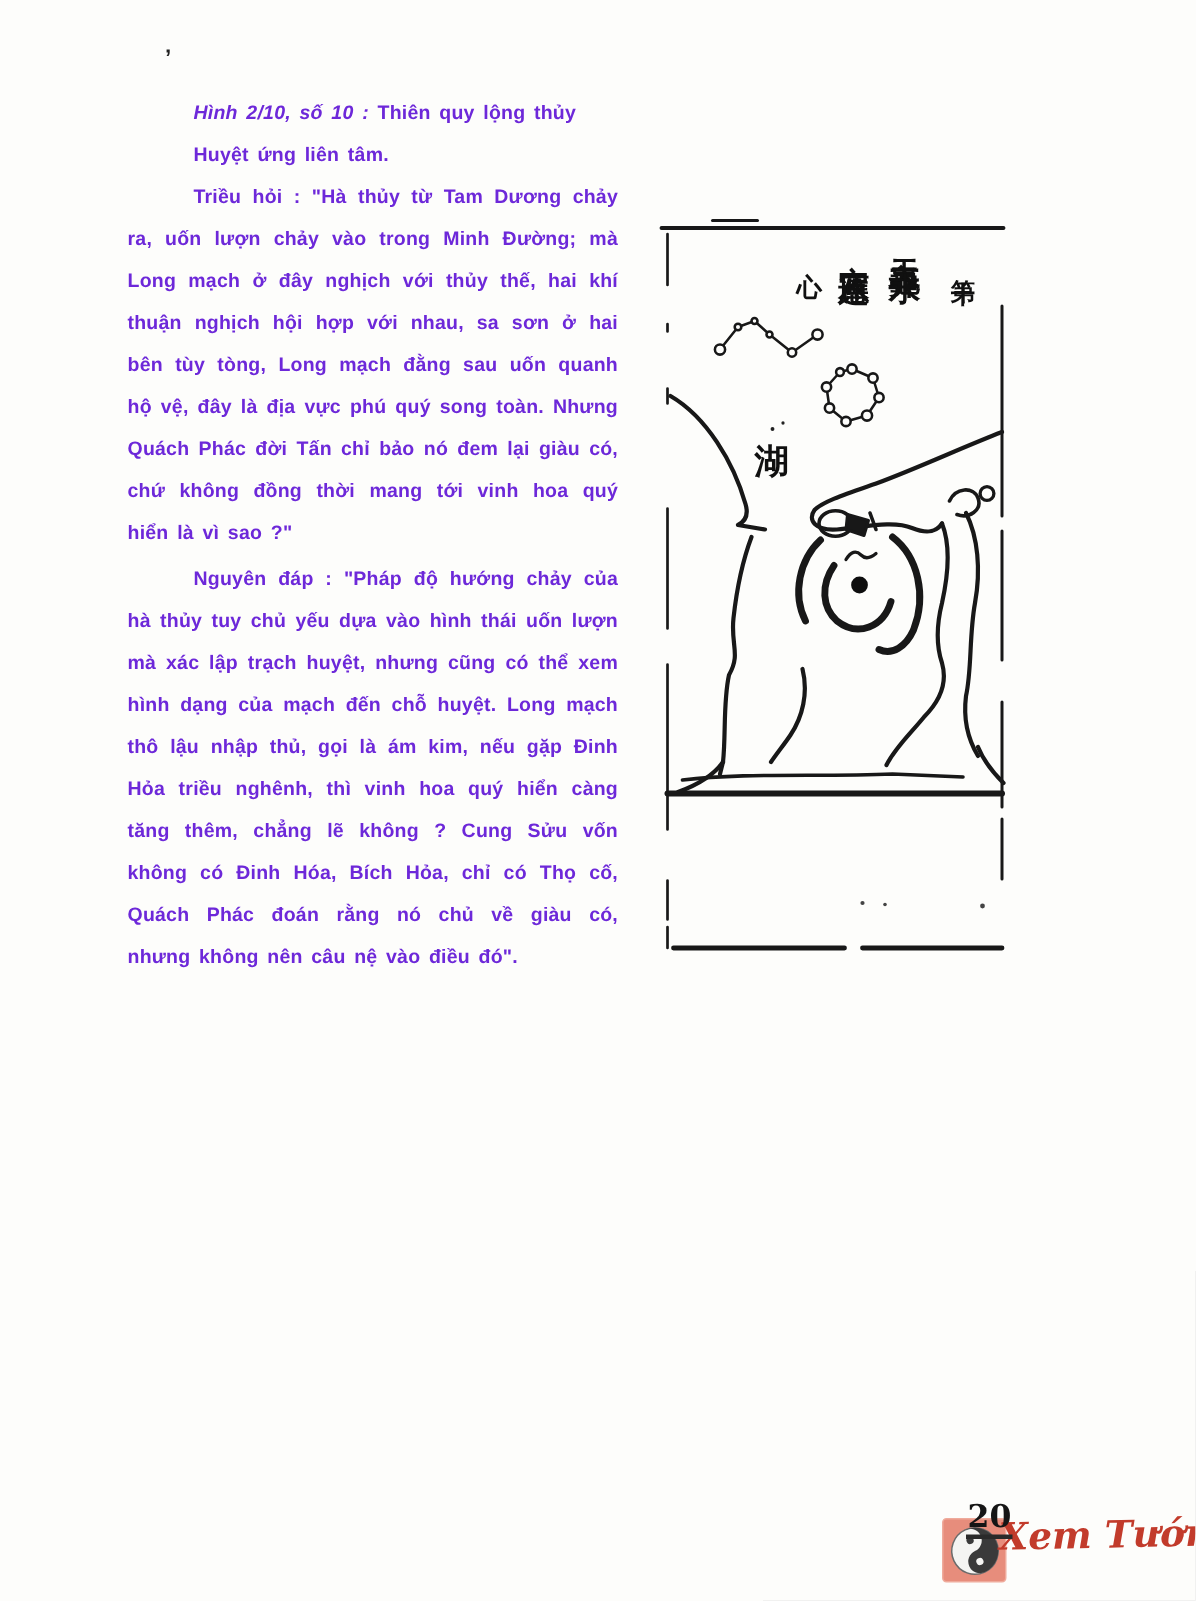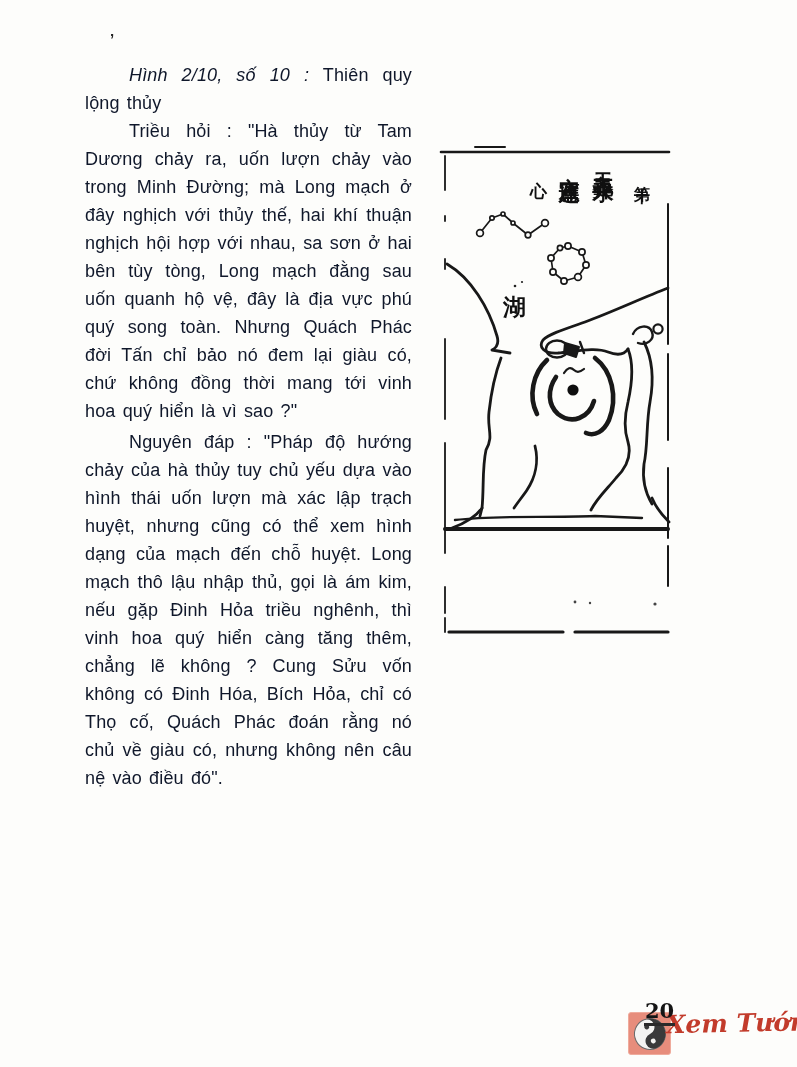--- a/index.html
+++ b/index.html
@@ -7,23 +7,23 @@
     position:relative; width:797px; height:1067px;
     background:#fdfdfb;
     font-family:"Liberation Sans", sans-serif;
     color:#1b1b1b; overflow:hidden;
   }
   .stray { position:absolute; left:110px; top:30px; font-size:15px; font-weight:bold; color:#222; }
 
   
   .text-col {
     position:absolute; left:85px; top:61px; width:327px;
-    font-size:18px; font-weight:normal; line-height:28px;
+    font-size:13px; font-weight:bold; line-height:28px;
     letter-spacing:0.15px; word-spacing:2px;
-    text-align:justify; color:#0f172a;
+    text-align:justify; color:#6d28d9;
   }
   .text-col p { margin:0; text-indent:44px; }
   .text-col p.sp { margin-top:3px; }
   .caption em { font-style:italic; }
 
   
   .figure { position:absolute; left:437px; top:146px; width:237px; height:500px; }
   .figure svg { position:absolute; left:0; top:0; }
   .vlabel {
     position:absolute; writing-mode:vertical-rl; text-orientation:upright;
@@ -56,20 +56,21 @@
 </style>
 </head>
 <body>
 
 <div class="page">
 
   <span class="stray">’</span>
 
   <main class="text-col">
     <p class="caption"><em>Hình 2/10, số 10 :</em> <span>Thiên quy lộng thủy</span></p>
+    <p class="subtitle">Huyệt ứng liên tâm.</p>
     <p>Triều hỏi : "Hà thủy từ Tam Dương chảy ra, uốn lượn chảy vào trong Minh Đường; mà Long mạch ở đây nghịch với thủy thế, hai khí thuận nghịch hội hợp với nhau, sa sơn ở hai bên tùy tòng, Long mạch đằng sau uốn quanh hộ vệ, đây là địa vực phú quý song toàn. Nhưng Quách Phác đời Tấn chỉ bảo nó đem lại giàu có, chứ không đồng thời mang tới vinh hoa quý hiển là vì sao ?"</p>
     <p class="sp">Nguyên đáp : "Pháp độ hướng chảy của hà thủy tuy chủ yếu dựa vào hình thái uốn lượn mà xác lập trạch huyệt, nhưng cũng có thể xem hình dạng của mạch đến chỗ huyệt. Long mạch thô lậu nhập thủ, gọi là ám kim, nếu gặp Đinh Hỏa triều nghênh, thì vinh hoa quý hiển càng tăng thêm, chẳng lẽ không ? Cung Sửu vốn không có Đinh Hóa, Bích Hỏa, chỉ có Thọ cố, Quách Phác đoán rằng nó chủ về giàu có, nhưng không nên câu nệ vào điều đó".</p>
   </main>
 
   <figure class="figure" style="margin:0">
     <svg width="237" height="500" viewBox="0 0 237 500">
       <g fill="none" stroke="#181818" stroke-linecap="round" stroke-linejoin="round">
 
         <path d="M4 6 H232" stroke-width="2.6"></path>
         <path d="M38 1 H68" stroke-width="2"></path>

